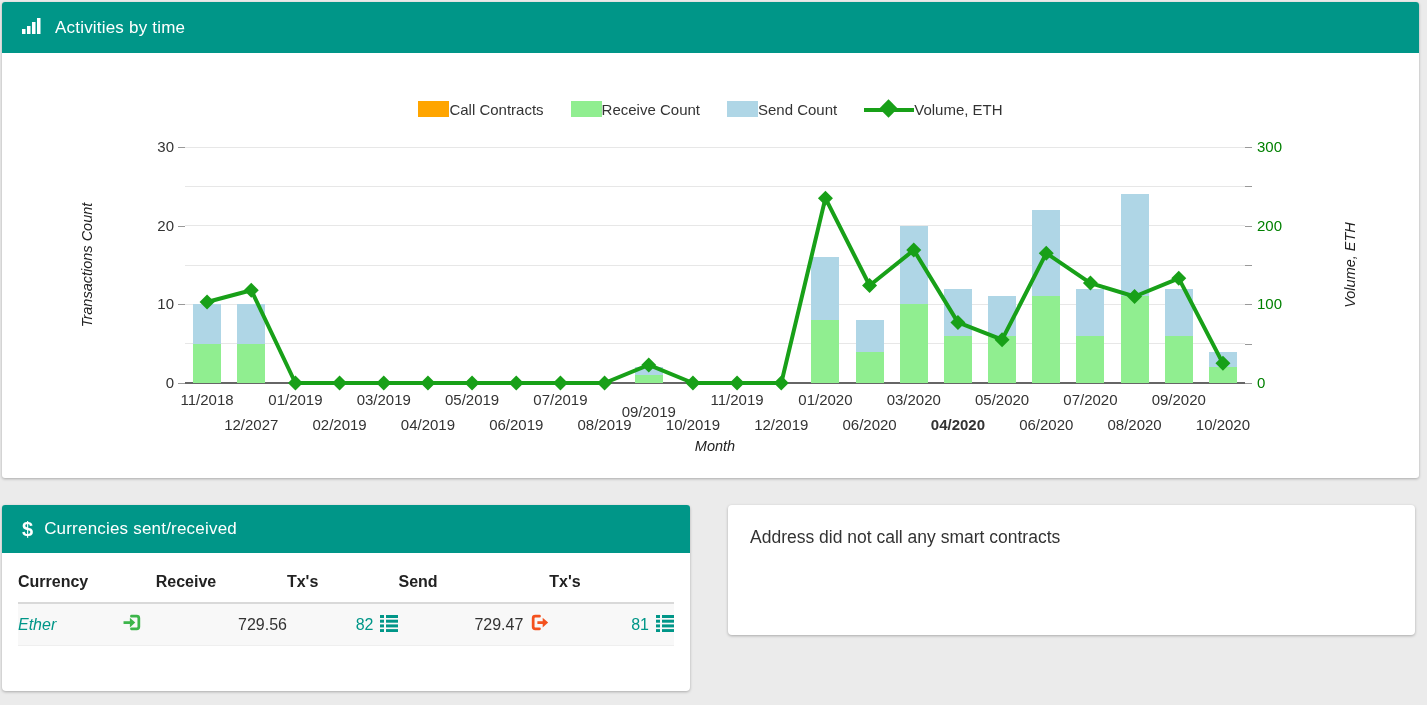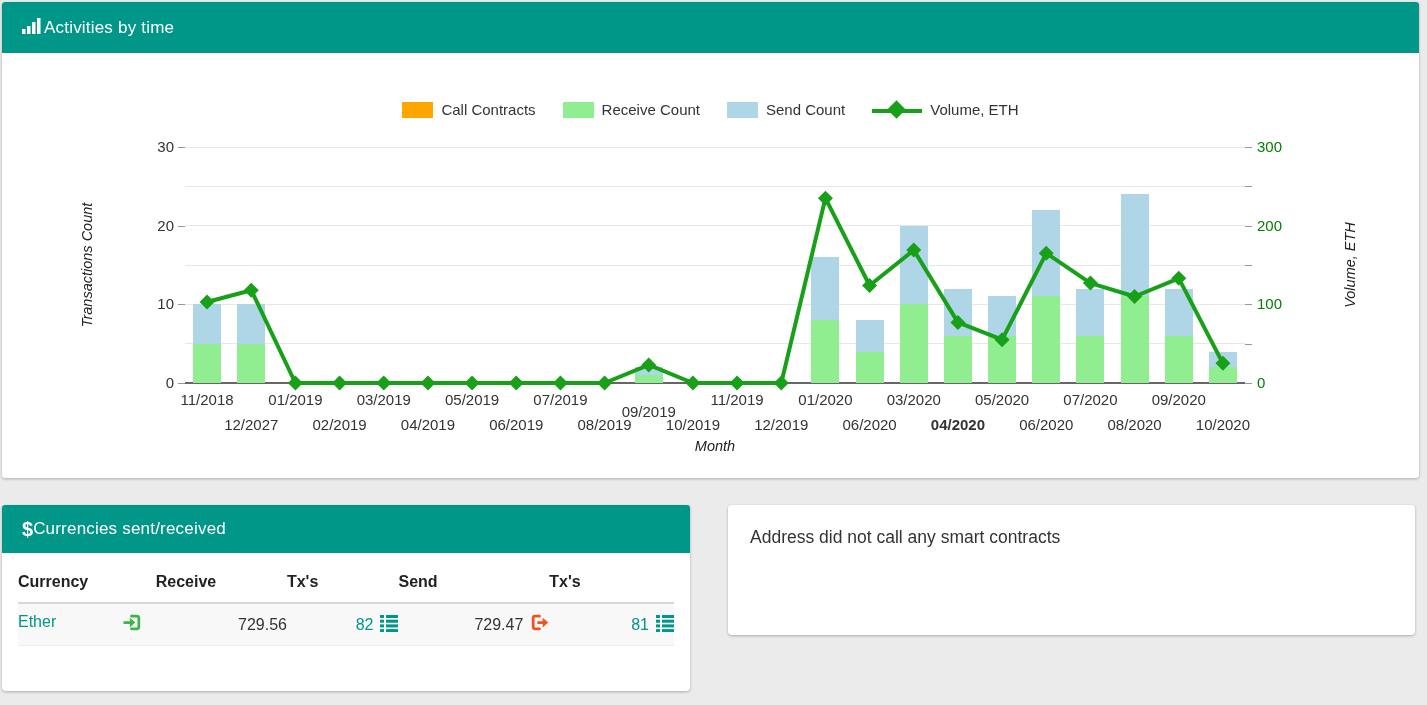--- a/index.html
+++ b/index.html
@@ -15,32 +15,33 @@
     position:absolute;
     background:#fff;
     border-radius:3px;
     box-shadow:0 1px 3px rgba(0,0,0,.28);
   }
   .card-header {
     background:#009688;
     color:#fff;
     display:flex;
     align-items:center;
+    gap:11px;
     padding:0 20px;
     border-radius:3px 3px 0 0;
   }
   .card-header .hdr-title { font-size:17px; font-weight:400; letter-spacing:.2px; }
 
   
   #top-card { left:2px; top:2px; width:1417px; height:476px; }
   #top-card .card-header { height:51px; }
   #chart-area { position:relative; width:100%; height:425px; }
 
   .legend { position:absolute; top:48px; left:0; width:100%; display:flex; justify-content:center; align-items:center; gap:27px; }
-  .legend-item { display:flex; align-items:flex-end; gap:8px; cursor:pointer; }
+  .legend-item { display:flex; align-items:flex-start; cursor:pointer; }
   .legend-swatch { width:31px; height:16px; display:inline-block; }
   .legend-line { width:50px; height:16px; position:relative; display:inline-block; }
   .legend-line .ll-bar { position:absolute; top:6.5px; left:0; width:100%; height:4px; }
   .legend-line .ll-diamond { position:absolute; top:1px; left:18px; width:13px; height:13px; transform:rotate(45deg); }
   .legend-label { font-size:15px; color:#333; }
 
   #plot { position:absolute; left:183px; top:94px; width:1060px; height:236px; }
   .gridline { position:absolute; left:0; width:100%; height:1px; background:#e7e7e7; }
   .axis-x { position:absolute; left:0; width:100%; bottom:-1px; height:2px; background:#666; }
   .bar { position:absolute; bottom:0; width:28px; }
@@ -61,21 +62,21 @@
   #currencies-card .card-header, #contracts-card .card-header { height:48px; }
 
   .dollar-glyph { font-size:20px; font-weight:bold; line-height:1; }
 
   .tbl-wrap { padding:10px 16px 0 16px; }
   table { width:100%; border-collapse:collapse; font-size:16px; }
   th { font-weight:bold; color:#222; text-align:left; padding:10px 0 11px 0; border-bottom:2px solid #d9d9d9; }
   th:first-child { text-align:left; }
   td { padding:9px 0; text-align:right; color:#333; vertical-align:middle; }
   tbody tr { background:#f8f8f8; border-bottom:1px solid #efefef; }
-  .cur-cell { display:flex; justify-content:space-between; padding-right:14px; }
+  .cur-cell { display:flex; align-items:center; justify-content:space-between; padding-right:14px;font-style:italic; }
   .cur-link { color:#009688; cursor:pointer; }
   .tx-link { color:#009688; cursor:pointer; }
   .cell-flex { display:inline-flex; align-items:center; gap:7px; }
   .ico { display:inline-block; vertical-align:middle; }
 
   .msg-body { padding:22px 22px; font-size:17.5px; color:#333; }
 </style>
 </head>
 <body>
 

